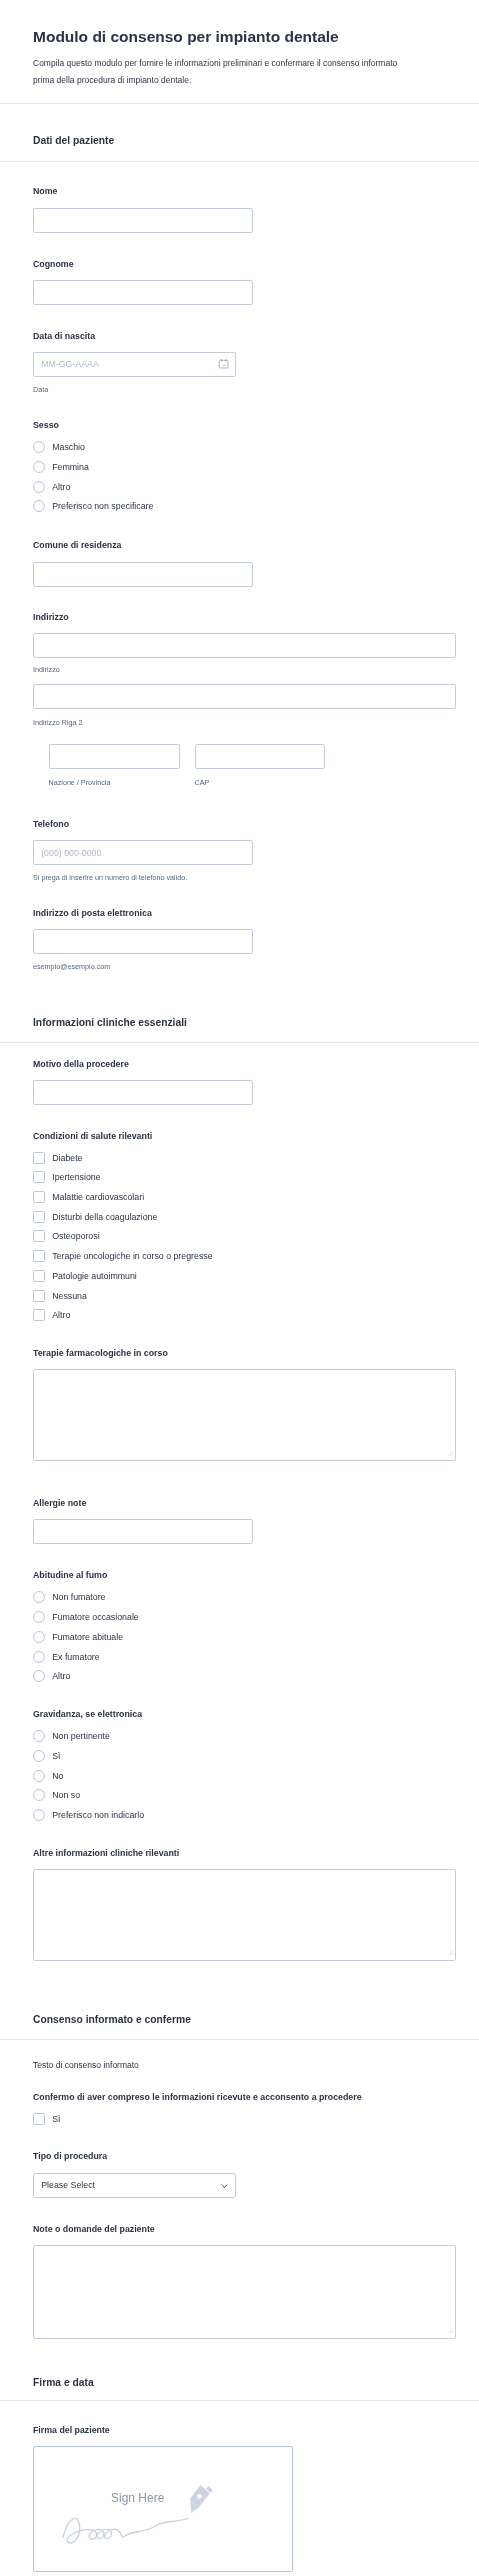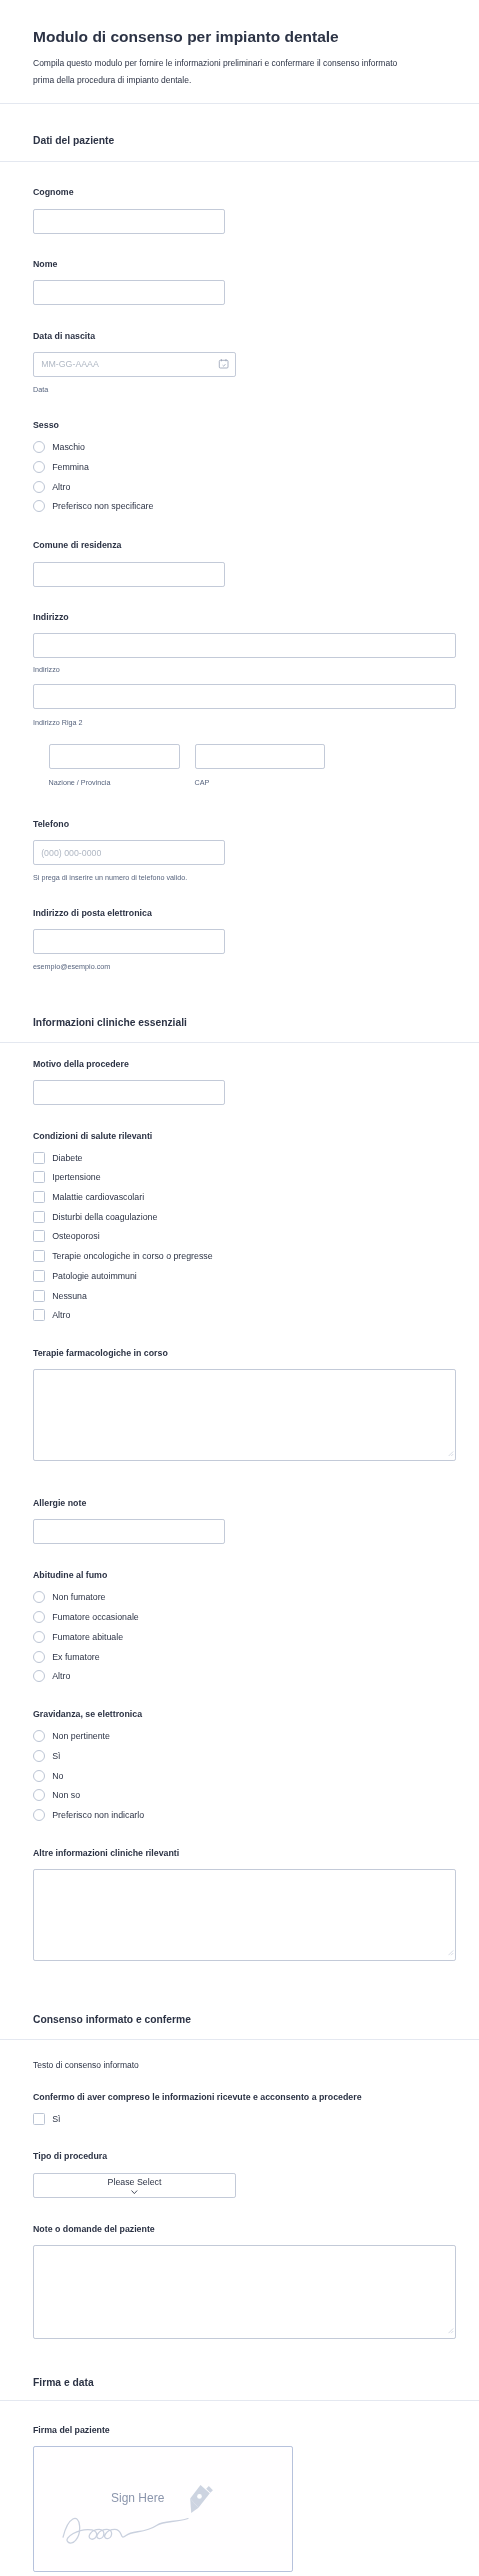--- a/index.html
+++ b/index.html
@@ -4,39 +4,39 @@
 <style>
   html,body{margin:0;padding:0;background:#fff;}
   body{width:479px;font-family:"Liberation Sans",sans-serif;color:#2c3345;}
   .content{padding:28px 23px 0 33px;box-sizing:border-box;}
   .page-title{font-size:15.5px;line-height:18.5px;font-weight:700;color:#2c3345;margin:0;}
   .page-subtitle{font-size:8.5px;line-height:17px;color:#2c3345;margin-top:8.2px;max-width:385px;}
   .hr{height:0.5px;background:#e4e8f0;width:479px;margin-left:-33px;}
   .section-h{font-size:10.3px;line-height:13.4px;font-weight:700;color:#2c3345;}
   .label{font-size:8.8px;line-height:11.3px;font-weight:600;color:#2c3345;margin-bottom:9.8px;}
   .sublabel{font-size:7.2px;line-height:9.3px;color:#57647e;margin-top:8.2px;}
-  .tinput{box-sizing:border-box;height:25px;width:192px;border:0.5px solid #c3cad8;border-radius:2.1px;
+  .tinput{box-sizing:border-box;height:25px;width:220px;border:0.5px solid #c3cad8;border-radius:2.1px;
           padding:0 7.2px;font-size:8.8px;color:#2c3345;font-family:"Liberation Sans",sans-serif;background:#fff;}
   .tinput::placeholder{color:#b0b8c4;opacity:1;}
   .w-full{width:423px;}
   .ta-wrap{position:relative;width:423px;}
   textarea.tinput{width:423px;height:92px;resize:none;padding-top:6.2px;display:block;}
   .resize-corner{position:absolute;right:2.1px;bottom:3.1px;pointer-events:none;}
   .opt{display:flex;align-items:center;margin-bottom:7.7px;}
   .opt:last-child{margin-bottom:0;}
   .radio,.checkbox{box-sizing:border-box;width:12px;height:12px;border:0.5px solid #bcc5d4;background:#fff;
           flex:0 0 12px;margin-right:7.2px;cursor:pointer;}
   .radio{border-radius:50%;}
   .checkbox{border-radius:1.5px;}
   .opt-label{font-size:8.8px;line-height:12px;color:#2c3345;text-align:center;}
   .iconbox{position:relative;width:203px;}
   .iconbox .tinput{width:203px;padding-right:24px;}
   .field-icon{position:absolute;right:6.7px;top:6.7px;pointer-events:none;}
   .selectbox{box-sizing:border-box;width:203px;height:25px;border:0.5px solid #c3cad8;border-radius:2.1px;
-          display:flex;align-items:center;justify-content:flex-end;padding:0 7.2px;cursor:pointer;background:#fff;flex-direction:column;}
+          display:flex;align-items:center;justify-content:space-between;padding:0 7.2px;cursor:pointer;background:#fff;}
   .selectbox span{font-size:8.8px;color:#2c3345;}
   .cols{display:flex;}
   .col1{width:132px;}
   .col2{width:131px;margin-left:15.5px;}
   .col3{width:130px;margin-left:15px;}
   .cols .tinput{width:100%;}
   .sigbox{box-sizing:border-box;width:260px;height:126px;border:0.5px solid #b6c2dc;border-radius:2.1px;
           background:#fffeff;position:relative;cursor:crosshair;}
   .sign-here{position:absolute;left:77px;top:44px;font-size:12px;color:#8b95ac;text-align:right;}
   .squiggle{position:absolute;left:27px;top:60px;}
@@ -47,27 +47,27 @@
 
 <div class="content">
 
   <h1 class="page-title">Modulo di consenso per impianto dentale</h1>
   <div class="page-subtitle">Compila questo modulo per fornire le informazioni preliminari e confermare il consenso informato prima della procedura di impianto dentale.</div>
   <div class="hr" style="margin-top:14px"></div>
 
   <div class="section-h" style="margin-top:31px">Dati del paziente</div>
   <div class="hr" style="margin-top:13.4px"></div>
 
-  <div style="margin-top:26px">
-    <div class="label">Cognome</div>
-    <input class="tinput" type="text" style="">
-  </div>
-
   <div style="margin-top:25px">
     <div class="label">Nome</div>
+    <input class="tinput" type="text" style="">
+  </div>
+
+  <div style="margin-top:26px">
+    <div class="label">Cognome</div>
     <input class="tinput" type="text" style="">
   </div>
 
   <div style="margin-top:26px">
     <div class="label">Data di nascita</div>
     <div class="iconbox">
       <input class="tinput" type="text" placeholder="MM-GG-AAAA" style="">
       <span class="field-icon">
         <svg width="11.3" height="11.3" viewBox="0 0 22 22" fill="none" stroke="#97a1b4" stroke-width="1.6">
           <rect x="2.5" y="4.5" width="17" height="15" rx="2"></rect>

